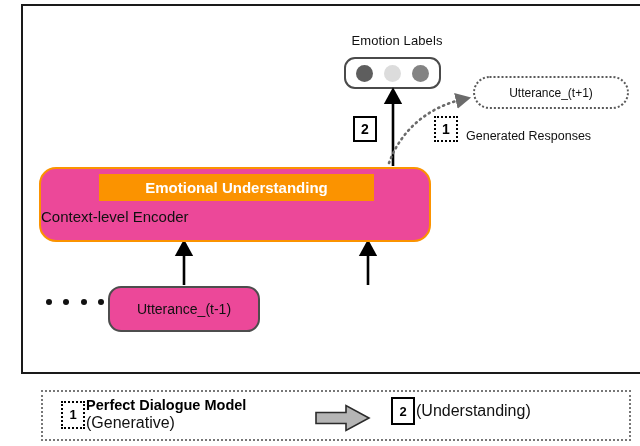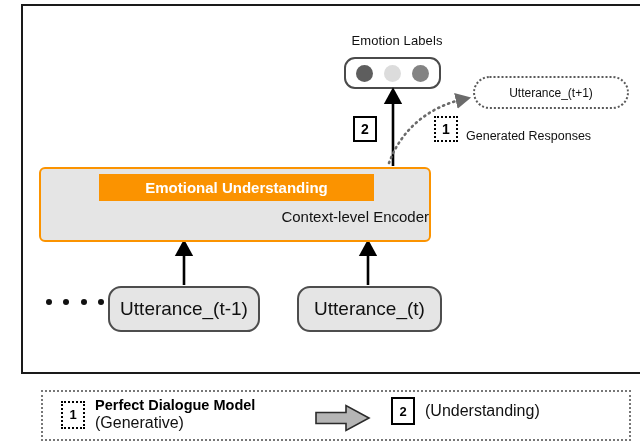--- a/index.html
+++ b/index.html
@@ -129,22 +129,22 @@
   }
 
   
   .encoder {
     position: absolute;
     left: 23px;
     top: 167px;
     width: 392px;
     height: 75px;
     border: 2.6px solid #fb9300;
-    border-radius: 6px;
-    background: #e5e5e5;
+    border-radius: 17px;
+    background: #ec4899;
     box-sizing: border-box;
   }
   .encoder-banner {
     position: absolute;
     left: 58px;
     top: 5px;
     width: 275px;
     height: 27px;
     background: #fb9300;
     color: #ffffff;
@@ -153,37 +153,37 @@
     display: flex;
     align-items: center;
     justify-content: center;
     white-space: nowrap;
   }
   .encoder-sub {
     position: absolute;
     left: 0;
     top: 39px;
     width: 100%;
-    text-align: right;
+    text-align: left;
     font-size: 15px;
     color: #111111;
     white-space: nowrap;
   }
 
   
   .utt {
     position: absolute;
     border: 2.2px solid #4d4d4d;
     border-radius: 13px;
-    background: #e5e5e5;
-    box-sizing: border-box;
-    display: flex;
-    align-items: center;
-    justify-content: center;
-    font-size: 19px;
+    background: #ec4899;
+    box-sizing: border-box;
+    display: flex;
+    align-items: center;
+    justify-content: center;
+    font-size: 14px;
     color: #111111;
     white-space: nowrap;
   }
   #utt-prev { left: 92px; top: 286px; width: 152px; height: 46px; }
   #utt-cur  { left: 281px; top: 286px; width: 145px; height: 46px; }
 
   .ellipsis {
     position: absolute;
     left: 30px;
     top: 299px;
@@ -224,21 +224,21 @@
     display: flex;
     align-items: center;
     justify-content: center;
     font-size: 13px;
     font-weight: bold;
     color: #000000;
     box-sizing: border-box;
     flex: none;
   }
   .legend-text {
-    margin-left: 10px;
+    margin-left: 1px;
     line-height: 1.18;
   }
   .legend-title {
     font-size: 14.5px;
     font-weight: bold;
     color: #000000;
     white-space: nowrap;
   }
   .legend-sub {
     font-size: 16px;
@@ -300,21 +300,20 @@
   </div>
 
   <div class="ellipsis">
     <i></i>
     <i></i>
     <i></i>
     <i></i>
   </div>
 
   <div class="utt" id="utt-prev">Utterance_(t-1)</div>
-  <div class="utt" id="utt-cur">Utterance_(t)</div>
 
   <div class="legend">
 
     <div class="legend-item" id="legend-left">
       <div class="legend-badge badge-dotted">1</div>
       <div class="legend-text">
         <div class="legend-title">Perfect Dialogue Model</div>
         <div class="legend-sub">(Generative)</div>
       </div>
     </div>

